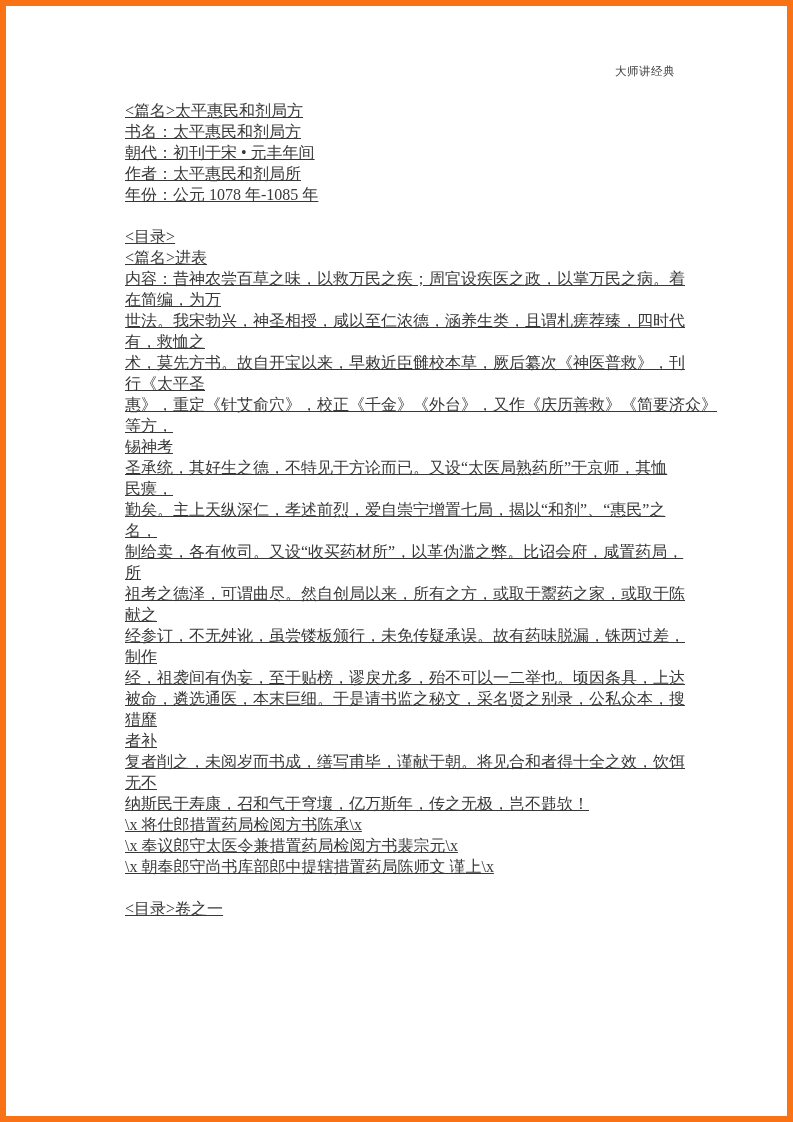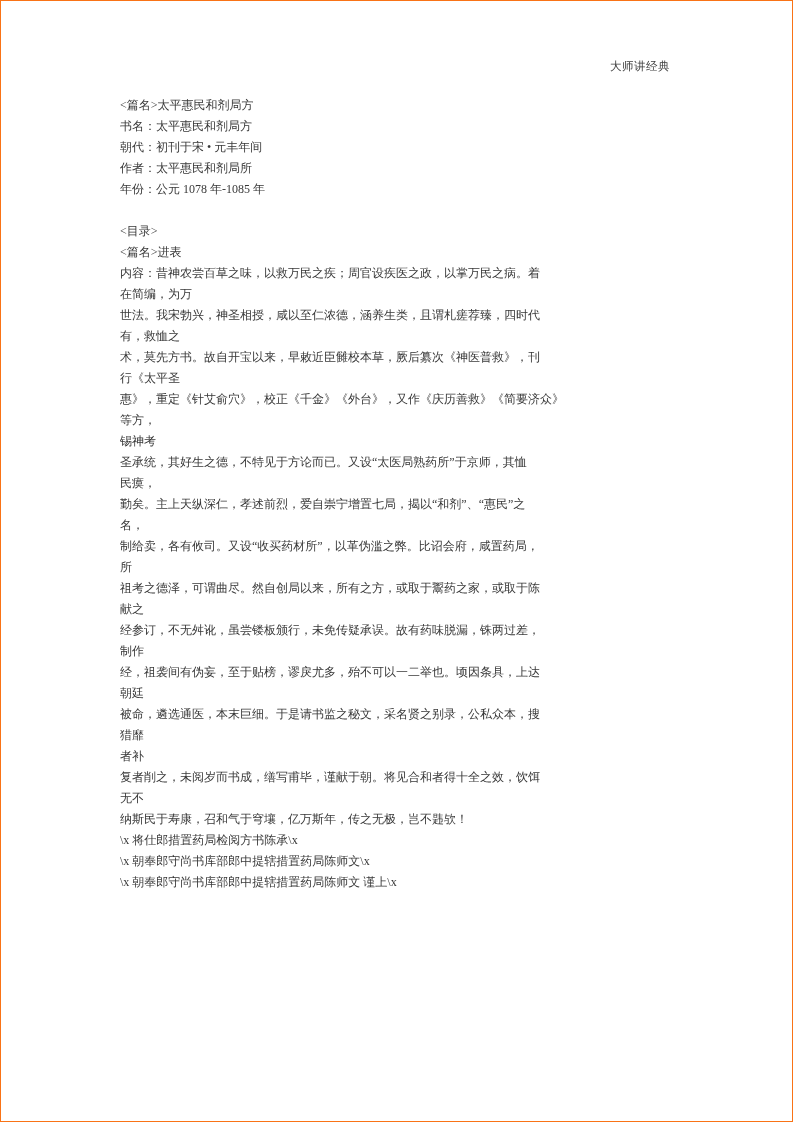--- a/index.html
+++ b/index.html
@@ -5,40 +5,41 @@
   html, body { margin: 0; padding: 0; background: #ffffff; }
   .page {
     position: relative;
     width: 793px;
     height: 1122px;
     background: #ffffff;
     overflow: hidden;
     font-family: "Liberation Serif", "DejaVu Serif", serif;
     color: #3a3a3a;
     box-sizing: border-box;
-    border: 1px solid #f97316;
+    border: 6px solid #f97316;
   }
   .brand {
     position: absolute;
     top: 57px;
     left: 609px;
     font-size: 11.5px;
     line-height: 16px;
     letter-spacing: 0.5px;
     color: #3f3f3f;
     white-space: pre;
   }
   .text-area {
     position: absolute;
     left: 119px;
     top: 94px;
     width: 600px;
-    font-size: 12px;
+    font-size: 16px;
     line-height: 21px;
     color: #383838;
+    text-decoration: underline;
   }
   .line {
     height: 21px;
     white-space: pre;
     overflow: visible;
   }
   .gap { height: 21px; }
 </style>
 </head>
 <body>
@@ -77,32 +78,32 @@
         <div class="line">民瘼，</div>
         <div class="line">勤矣。主上天纵深仁，孝述前烈，爱自崇宁增置七局，揭以“和剂”、“惠民”之</div>
         <div class="line">名，</div>
         <div class="line">制给卖，各有攸司。又设“收买药材所”，以革伪滥之弊。比诏会府，咸置药局，</div>
         <div class="line">所</div>
         <div class="line">祖考之德泽，可谓曲尽。然自创局以来，所有之方，或取于鬻药之家，或取于陈</div>
         <div class="line">献之</div>
         <div class="line">经参订，不无舛讹，虽尝镂板颁行，未免传疑承误。故有药味脱漏，铢两过差，</div>
         <div class="line">制作</div>
         <div class="line">经，祖袭间有伪妄，至于贴榜，谬戾尤多，殆不可以一二举也。顷因条具，上达</div>
-        <div class="line">朝廷</div>
         <div class="line">被命，遴选通医，本末巨细。于是请书监之秘文，采名贤之别录，公私众本，搜</div>
         <div class="line">猎靡</div>
         <div class="line">者补</div>
         <div class="line">复者削之，未阅岁而书成，缮写甫毕，谨献于朝。将见合和者得十全之效，饮饵</div>
         <div class="line">无不</div>
         <div class="line">纳斯民于寿康，召和气于穹壤，亿万斯年，传之无极，岂不韪欤！</div>
       </div>
 
     <div>
         <div class="line">\x 将仕郎措置药局检阅方书陈承\x</div>
-        <div class="line">\x 朝奉郎守尚书库部郎中提辖措置药局陈师文\x</div>
+        <div class="line">\x 奉议郎守太医令兼措置药局检阅方书裴宗元\x</div>
         <div class="line">\x 朝奉郎守尚书库部郎中提辖措置药局陈师文 谨上\x</div>
       </div>
 
     <div class="gap"></div>
 
+    <div class="line">&lt;目录&gt;卷之一</div>
 
   </div>
 </div>
 
 </body></html>

